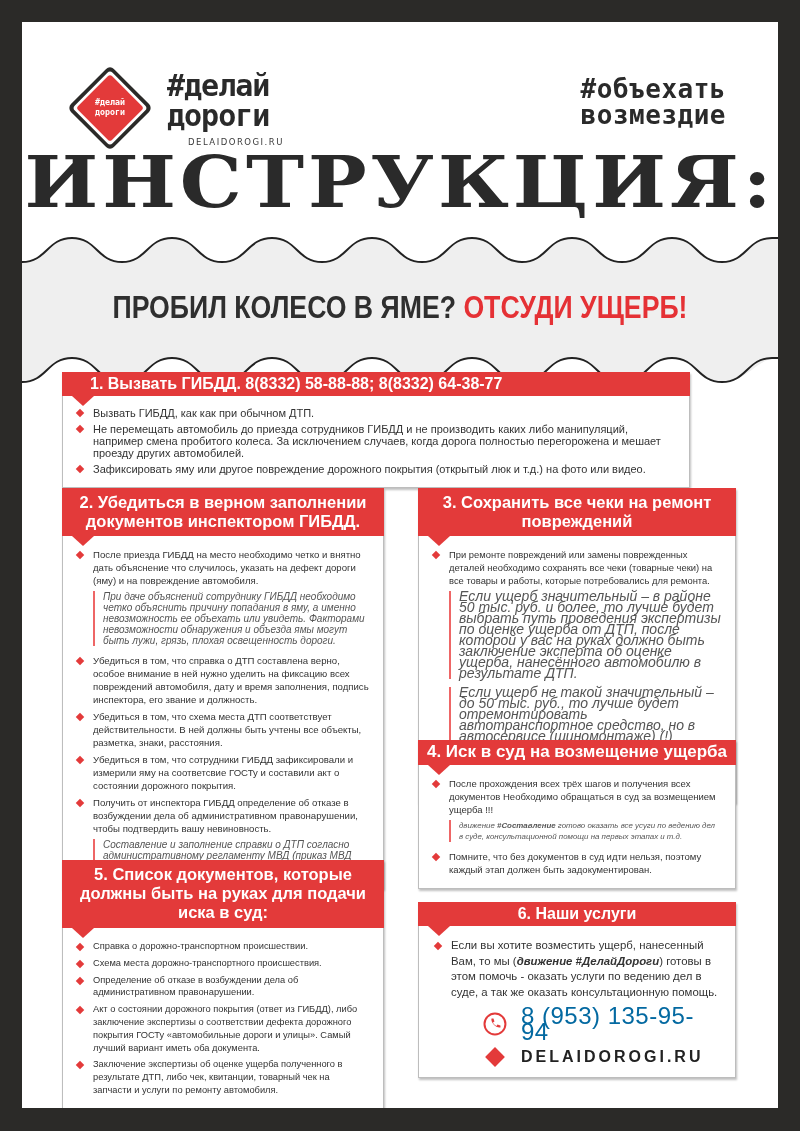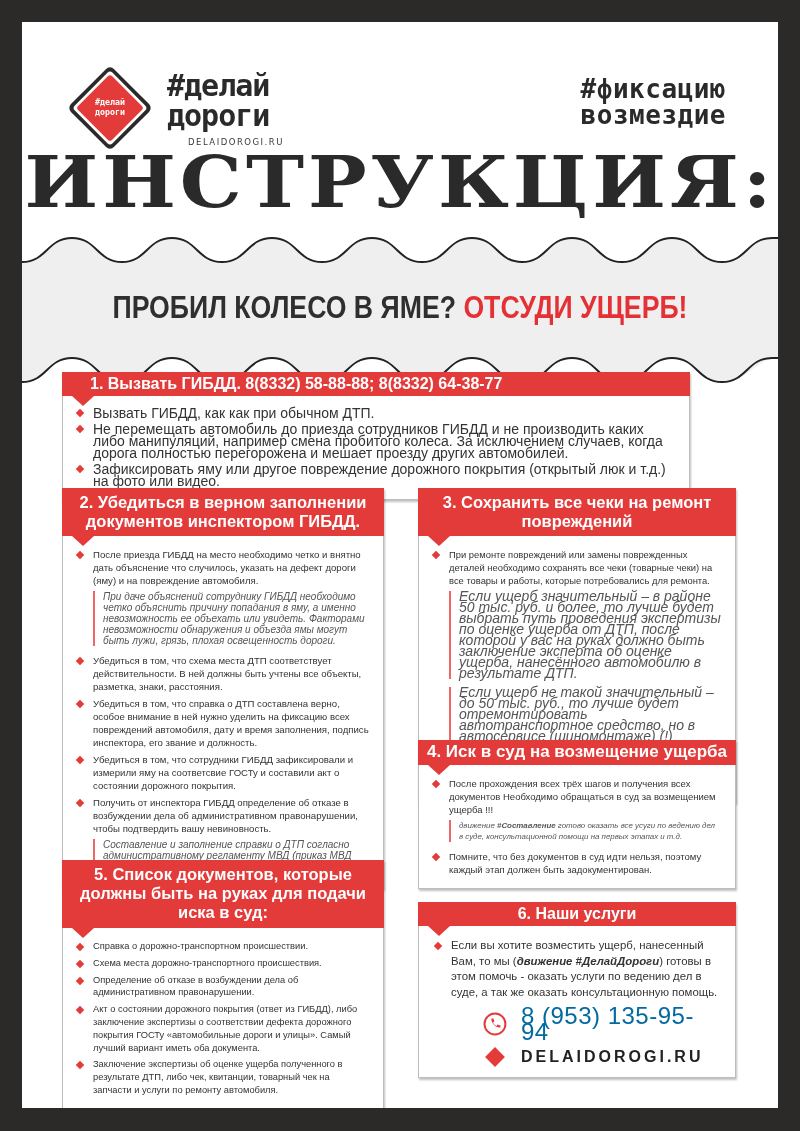--- a/index.html
+++ b/index.html
@@ -25,21 +25,21 @@
   .box { position: absolute; background: #fff; border: 1px solid #bdbdbd; box-shadow: 1px 2px 2px rgba(0,0,0,0.25); }
   .box-head { position: relative; background: #e33a3a; color: #fff; font-family: "Liberation Sans", sans-serif; font-weight: bold; text-align: center; margin: -1px -1px 0 -1px; }
   .box-head::after { content: ""; position: absolute; left: 10px; bottom: -10px; width: 0; height: 0; border-left: 11px solid transparent; border-right: 11px solid transparent; border-top: 10px solid #e33a3a; }
   .box-body { padding: 12px 14px 8px 10px; }
   .item { position: relative; padding-left: 20px; margin-bottom: 4px; color: #333; }
   .item::before { content: ""; position: absolute; left: 4px; top: 4px; width: 6px; height: 6px; background: #e33a3a; transform: rotate(45deg); }
   .note { font-style: italic; color: #555; border-left: 2px solid #e66; padding-left: 8px; margin: 4px 0 8px 20px; }
 
   .b1 { left: 40px; top: 350px; width: 628px; }
   .b1 .box-head { text-align: left; padding: 3px 0 3px 28px; font-size: 16px; line-height: 18px; }
-  .b1 .box-body { font-size: 14px; line-height: 12px; padding-top: 11px; }
+  .b1 .box-body { font-size: 11px; line-height: 12px; padding-top: 11px; }
   .b1 .item::before { top: 3px; }
 
   .b2 { left: 40px; top: 466px; width: 322px; }
   .b2 .box-head { font-size: 16.5px; line-height: 19px; padding: 5px 6px 5px; }
   .b2 .box-body { font-size: 9.6px; line-height: 13px; }
   .b2 .note { font-size: 10px; line-height: 11px; }
 
   .b3 { left: 396px; top: 466px; width: 318px; }
   .b3 .box-head { font-size: 16.5px; line-height: 19px; padding: 5px 6px 5px; }
   .b3 .box-body { font-size: 9.4px; line-height: 13px; }
@@ -76,21 +76,21 @@
     <text x="50" y="58" text-anchor="middle" font-family="DejaVu Sans Mono, monospace" font-weight="bold" font-size="9" fill="#fff">дороги</text>
   </svg>
 
   <div class="brand">
     <div class="brand-title">#делай</div>
     <div class="brand-title">дороги</div>
     <div class="brand-url">DELAIDOROGI.RU</div>
   </div>
 
   <div class="slogan">
-    <div>#фиксацию</div>
+    <div>#объехать</div>
     <div>возмездие</div>
   </div>
 
   <div class="big-title">ИНСТРУКЦИЯ:</div>
 
   <svg class="wave-band" viewBox="0 0 756 160" preserveAspectRatio="none">
     <path d="M0 28 C25 28 25 4 50 4 C75 4 75 28 100 28 C125 28 125 4 150 4 C175 4 175 28 200 28 C225 28 225 4 250 4 C275 4 275 28 300 28 C325 28 325 4 350 4 C375 4 375 28 400 28 C425 28 425 4 450 4 C475 4 475 28 500 28 C525 28 525 4 550 4 C575 4 575 28 600 28 C625 28 625 4 650 4 C675 4 675 28 700 28 C725 28 725 4 750 4 L756 4
              L756 124 C735 124 725 148 700 148 C675 148 675 124 650 124 C625 124 625 148 600 148 C575 148 575 124 550 124 C525 124 525 148 500 148 C475 148 475 124 450 124 C425 124 425 148 400 148 C375 148 375 124 350 124 C325 124 325 148 300 148 C275 148 275 124 250 124 C225 124 225 148 200 148 C175 148 175 124 150 124 C125 124 125 148 100 148 C75 148 75 124 50 124 C25 124 25 148 0 148 Z" fill="#efefef" stroke="none"></path>
     <path d="M0 28 C25 28 25 4 50 4 C75 4 75 28 100 28 C125 28 125 4 150 4 C175 4 175 28 200 28 C225 28 225 4 250 4 C275 4 275 28 300 28 C325 28 325 4 350 4 C375 4 375 28 400 28 C425 28 425 4 450 4 C475 4 475 28 500 28 C525 28 525 4 550 4 C575 4 575 28 600 28 C625 28 625 4 650 4 C675 4 675 28 700 28 C725 28 725 4 750 4 L756 4" fill="none" stroke="#222" stroke-width="2"></path>
     <path d="M0 148 C25 148 25 124 50 124 C75 124 75 148 100 148 C125 148 125 124 150 124 C175 124 175 148 200 148 C225 148 225 124 250 124 C275 124 275 148 300 148 C325 148 325 124 350 124 C375 124 375 148 400 148 C425 148 425 124 450 124 C475 124 475 148 500 148 C525 148 525 124 550 124 C575 124 575 148 600 148 C625 148 625 124 650 124 C675 124 675 148 700 148 C725 148 725 124 750 124 L756 124" fill="none" stroke="#222" stroke-width="2"></path>
@@ -108,22 +108,22 @@
       <div class="item">Не перемещать автомобиль до приезда сотрудников ГИБДД и не производить каких либо манипуляций, например смена пробитого колеса. За исключением случаев, когда дорога полностью перегорожена и мешает проезду других автомобилей.</div>
       <div class="item">Зафиксировать яму или другое повреждение дорожного покрытия (открытый люк и т.д.) на фото или видео.</div>
     </div>
   </div>
 
   <div class="box b2">
     <div class="box-head">2. Убедиться в верном заполнении документов инспектором ГИБДД.</div>
     <div class="box-body">
       <div class="item">После приезда ГИБДД на место необходимо четко и внятно дать объяснение что случилось, указать на дефект дороги (яму) и на повреждение автомобиля.</div>
       <div class="note">При даче объяснений сотруднику ГИБДД необходимо четко объяснить причину попадания в яму, а именно невозможность ее объехать или увидеть. Факторами невозможности обнаружения и объезда ямы могут быть лужи, грязь, плохая освещенность дороги.</div>
+      <div class="item">Убедиться в том, что справка о ДТП составлена верно, особое внимание в ней нужно уделить на фиксацию всех повреждений автомобиля, дату и время заполнения, подпись инспектора, его звание и должность.</div>
       <div class="item">Убедиться в том, что схема места ДТП соответствует действительности. В ней должны быть учтены все объекты, разметка, знаки, расстояния.</div>
-      <div class="item">Убедиться в том, что справка о ДТП составлена верно, особое внимание в ней нужно уделить на фиксацию всех повреждений автомобиля, дату и время заполнения, подпись инспектора, его звание и должность.</div>
       <div class="item">Убедиться в том, что сотрудники ГИБДД зафиксировали и измерили яму на соответсвие ГОСТу и составили акт о состоянии дорожного покрытия.</div>
       <div class="item">Получить от инспектора ГИБДД определение об отказе в возбуждении дела об административном правонарушении, чтобы подтвердить вашу невиновность.</div>
       <div class="note">Составление и заполнение справки о ДТП согласно административному регламенту МВД (приказ МВД №185)</div>
     </div>
   </div>
 
   <div class="box b3">
     <div class="box-head">3. Сохранить все чеки на ремонт повреждений</div>
     <div class="box-body">
       <div class="item">При ремонте повреждений или замены поврежденных деталей необходимо сохранять все чеки (товарные чеки) на все товары и работы, которые потребовались для ремонта.</div>

